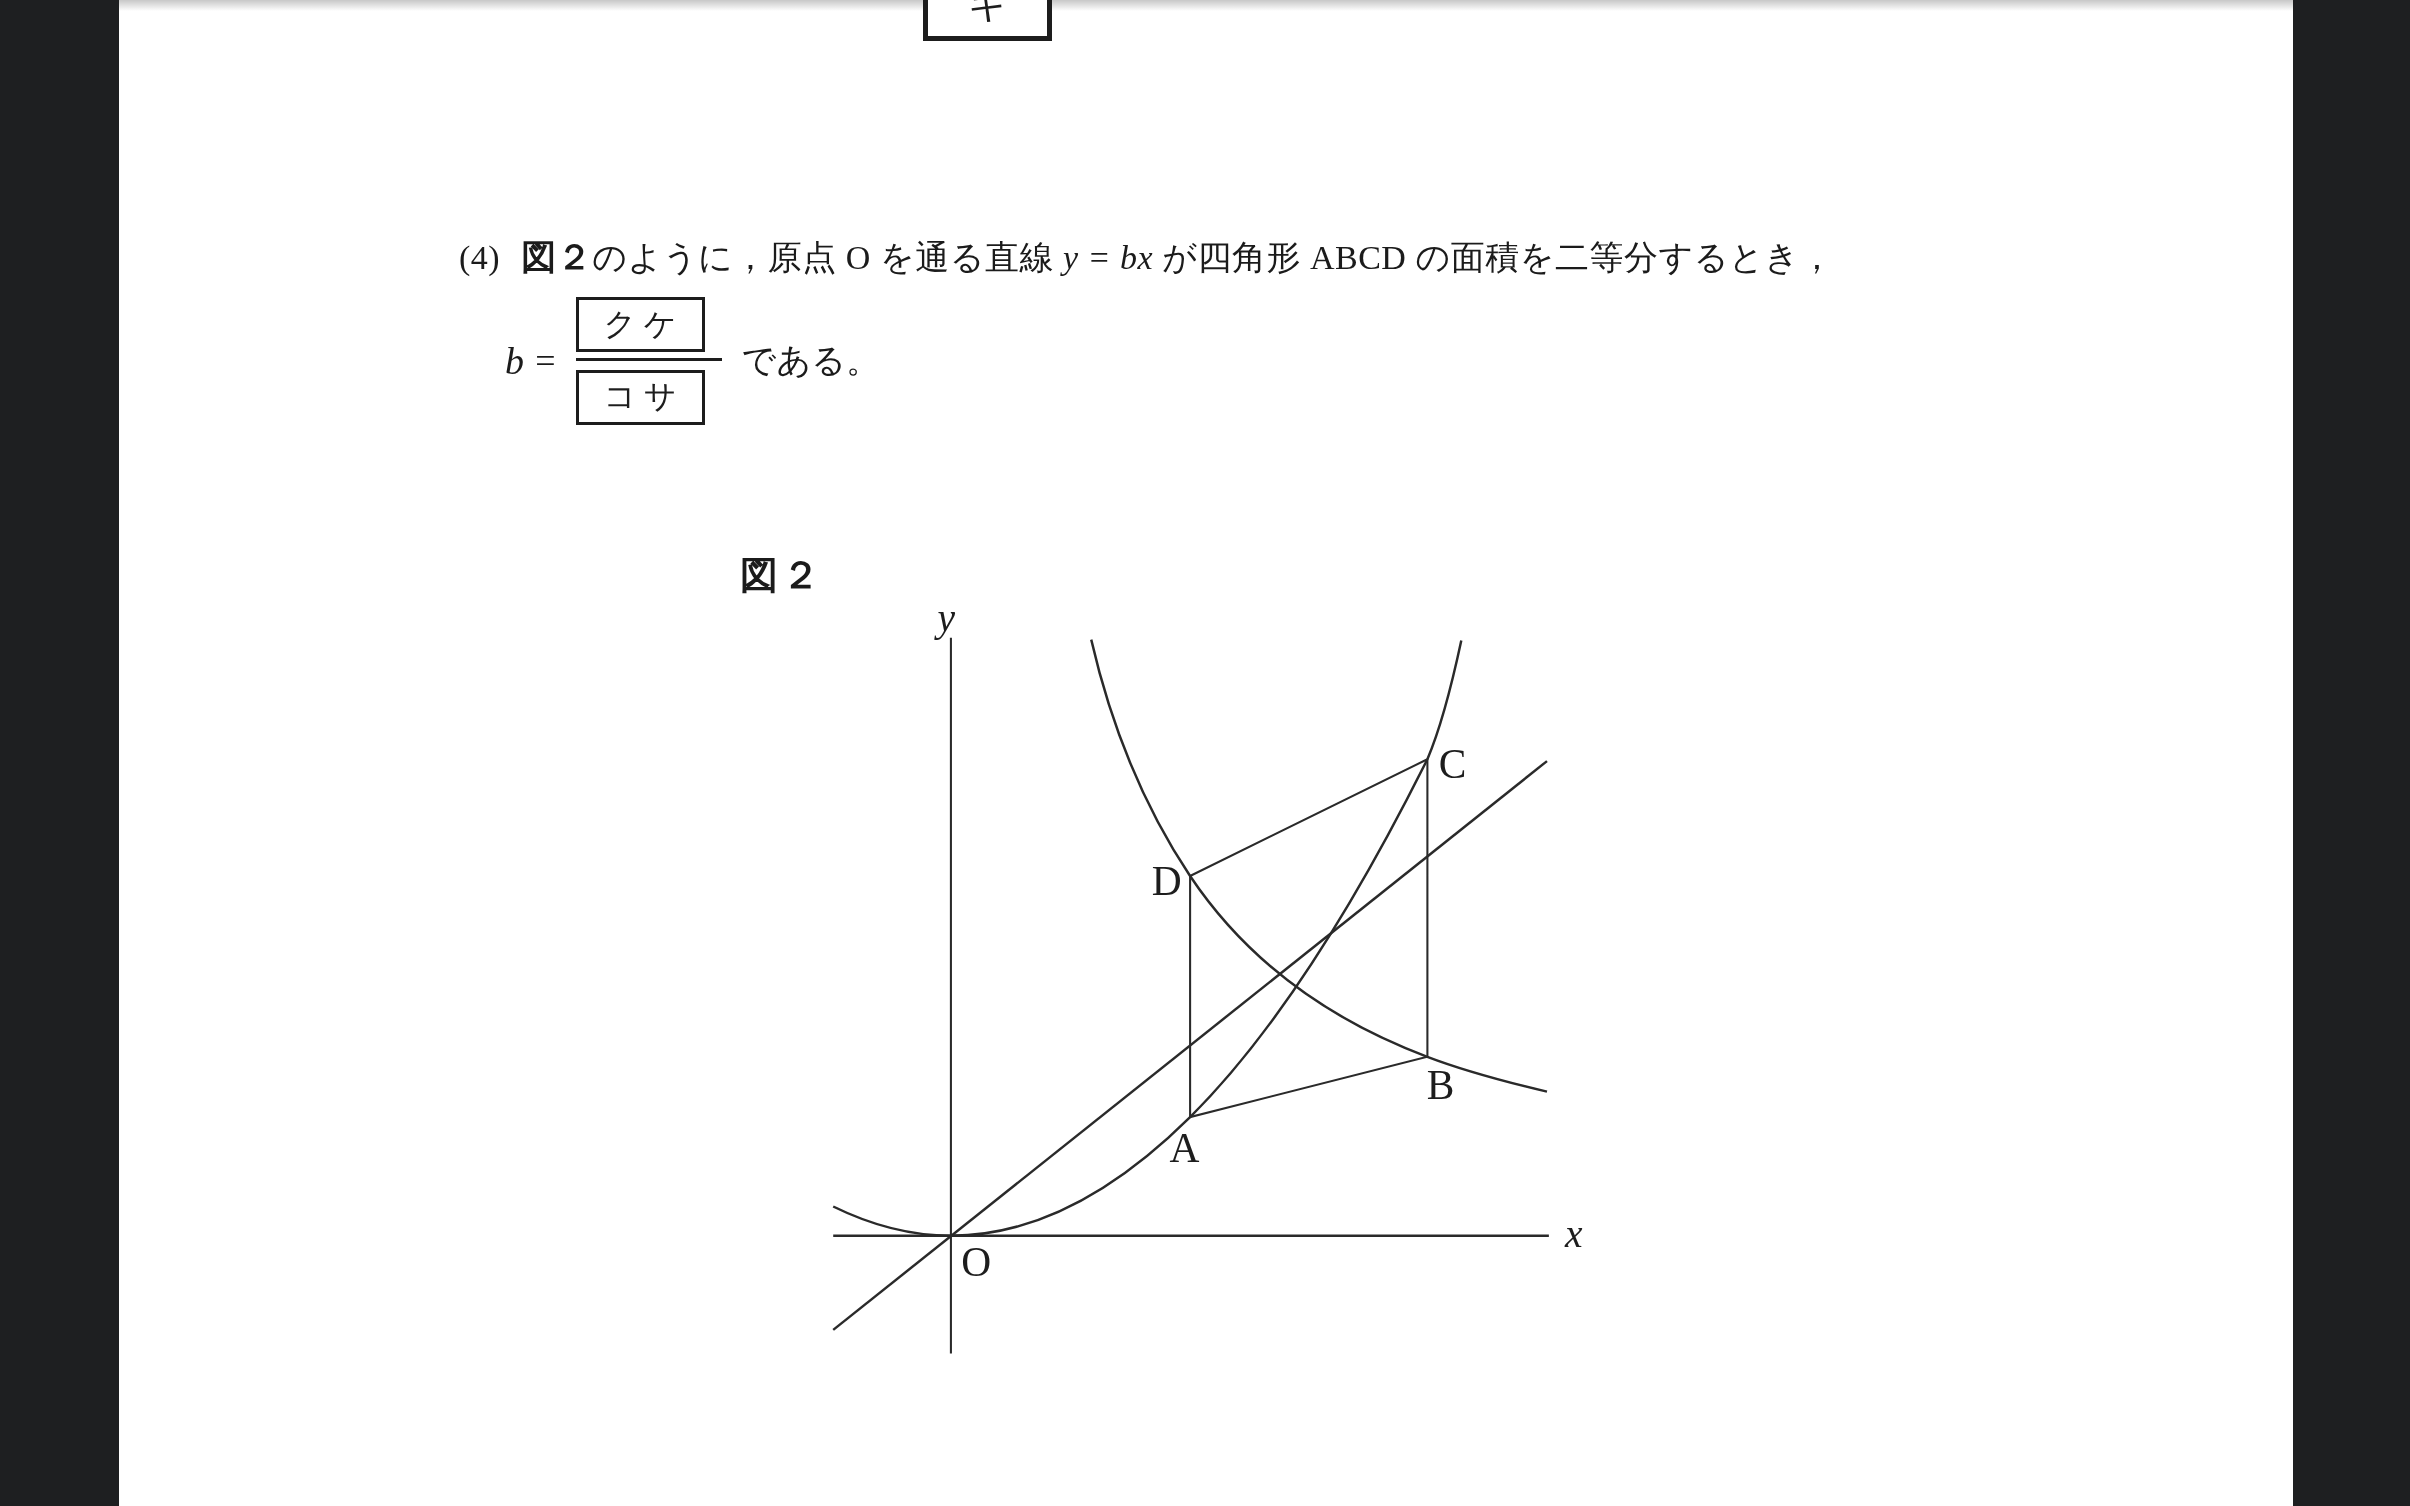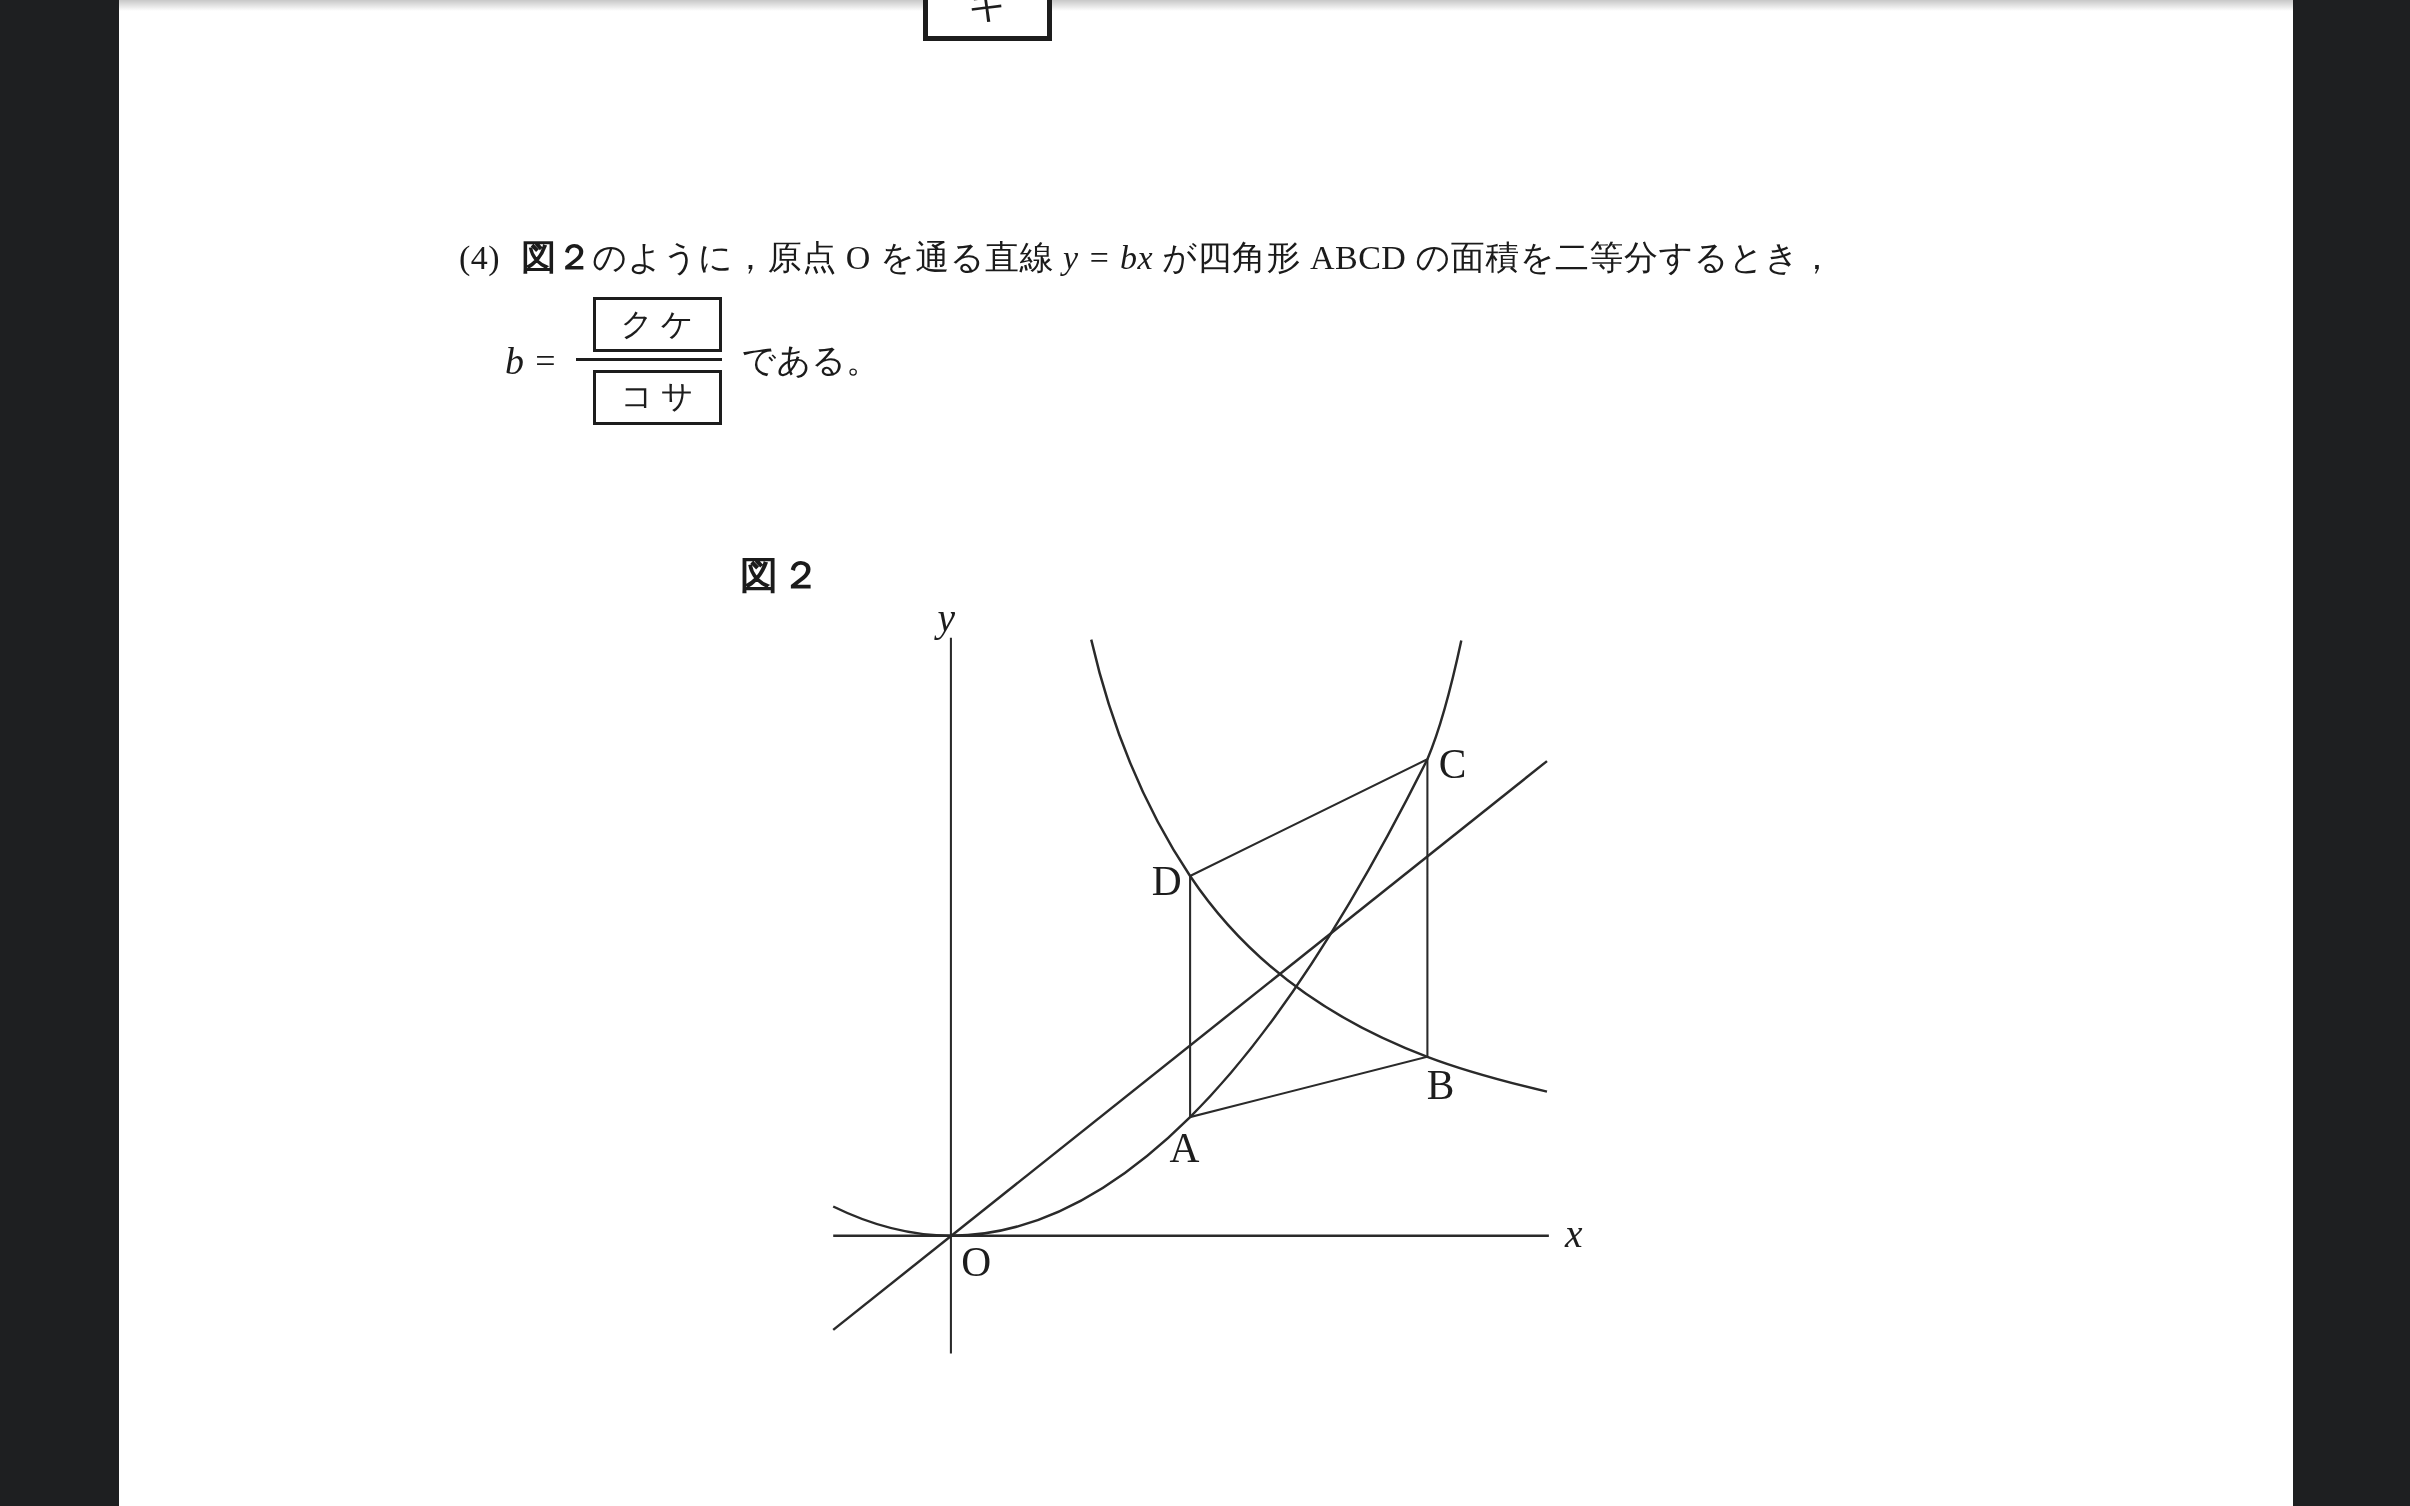--- a/index.html
+++ b/index.html
@@ -70,21 +70,21 @@
     align-items: center;
     color: #1b1b1b;
   }
   .f-lhs { font-style: italic; font-size: 38px; }
   .f-eq  { font-size: 36px; margin-left: 11.3px; }
   .fraction {
     margin-left: 20px;
     width: 146px;
     display: flex;
     flex-direction: column;
-    align-items: flex-end;
+    align-items: flex-start;
   }
   .ans-box {
     box-sizing: border-box;
     width: 129px; height: 55px;
     border: 3.8px solid #1d1d1d;
     display: flex; align-items: center; justify-content: center;
     font-family: "Liberation Sans", "DejaVu Sans", sans-serif;
     font-size: 32px; color: #1d1d1d;
     letter-spacing: 7.5px;
     padding-left: 7.5px;

